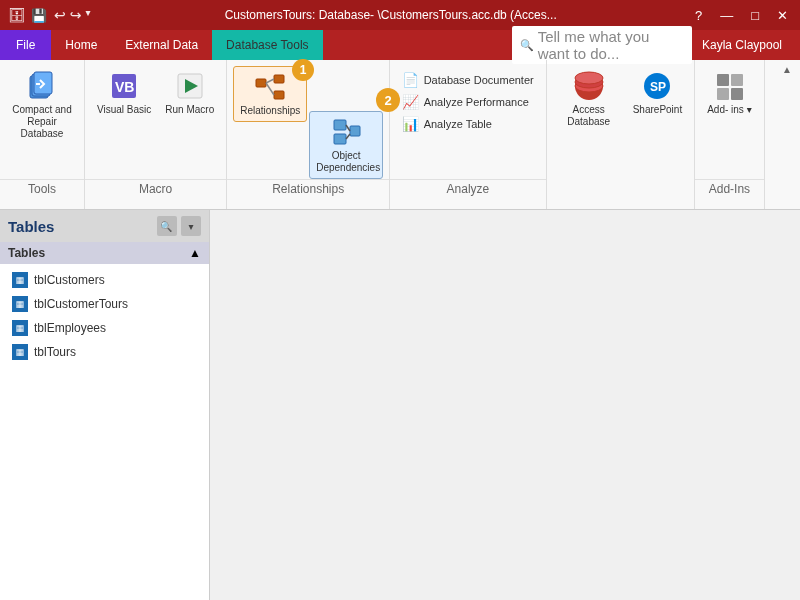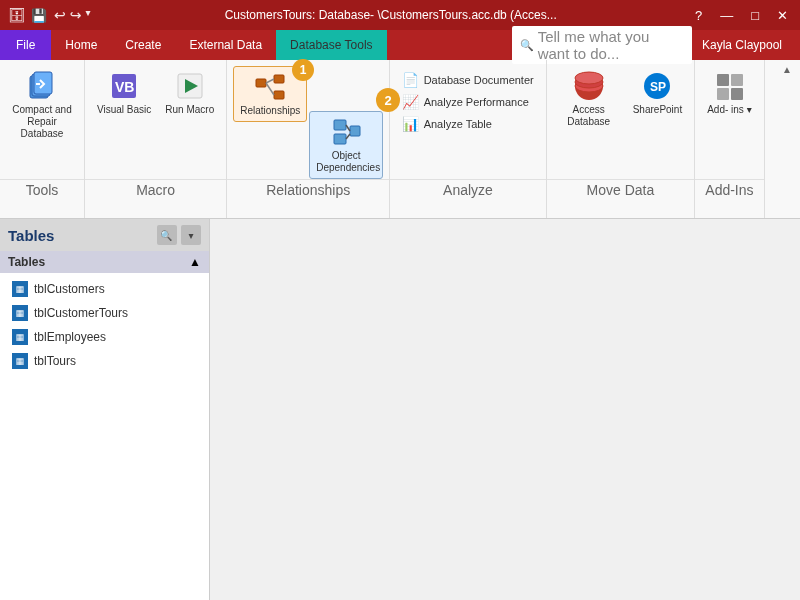--- a/index.html
+++ b/index.html
@@ -229,24 +229,24 @@
       border-right: 1px solid #ddd;
     }
     .group-content {
       display: flex;
       align-items: flex-start;
       padding: 6px 6px 0 6px;
       flex: 1;
       gap: 2px;
     }
     .group-footer {
-      font-size: 14px;
+      font-size: 12px;
       color: #666;
       text-align: center;
-      padding: 2px 4px 20px;
+      padding: 2px 4px 13px;
       border-top: 1px solid #e0e0e0;
     }
 
     
     .rel-highlight {
       background: #fff0e0;
       border: 1px solid #e0a040;
     }
 
     
@@ -277,21 +277,20 @@
     <span class="win-btn">?</span>
     <span class="win-btn">—</span>
     <span class="win-btn">□</span>
     <span class="win-btn">✕</span>
   </div>
 </div>
 
 <div class="menu-bar">
   <div class="menu-item file-btn">File</div>
   <div class="menu-item">Home</div>
-  <div class="menu-item">Create</div>
   <div class="menu-item">External Data</div>
   <div class="menu-item active">Database Tools</div>
   <div class="search-box">
     <span>🔍</span>
     <span style="font-size:15px; color:#888;">Tell me what you want to do...</span>
   </div>
   <div class="user-name">Kayla Claypool</div>
 </div>
 
 <div class="ribbon-main">
@@ -411,21 +410,20 @@
       <div class="ribbon-btn">
         <div class="btn-icon">
           <svg width="32" height="32" viewBox="0 0 32 32">
             <circle cx="16" cy="16" r="13" fill="#0078d4"></circle>
             <text x="9" y="21" font-size="12" fill="white" font-weight="bold">SP</text>
           </svg>
         </div>
         <div class="btn-label">SharePoint</div>
       </div>
     </div>
-    <div class="group-footer">Move Data</div>
   </div>
 
   <div class="group-wrap">
     <div class="group-content">
       <div class="ribbon-btn">
         <div class="btn-icon">
           <svg width="32" height="32" viewBox="0 0 32 32">
             <rect x="4" y="4" width="12" height="12" rx="1" fill="#888"></rect>
             <rect x="18" y="4" width="12" height="12" rx="1" fill="#aaa"></rect>
             <rect x="4" y="18" width="12" height="12" rx="1" fill="#aaa"></rect>

